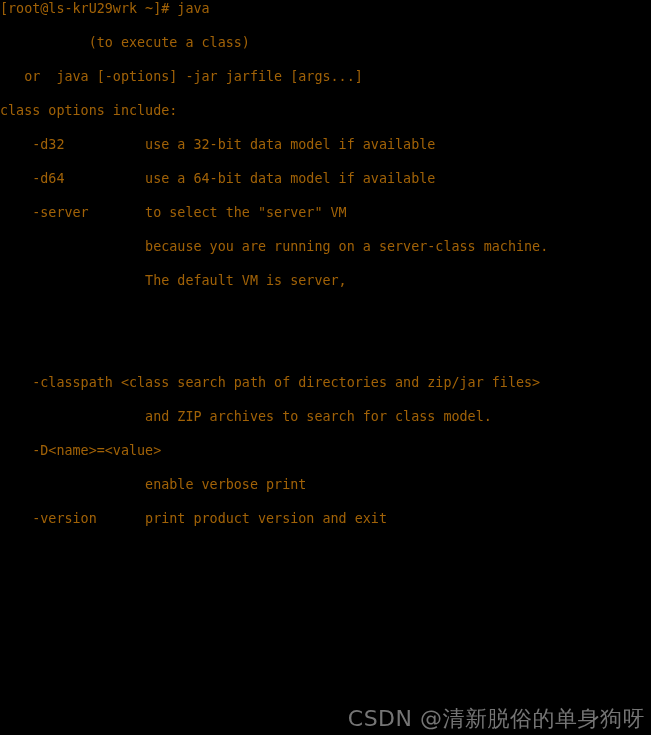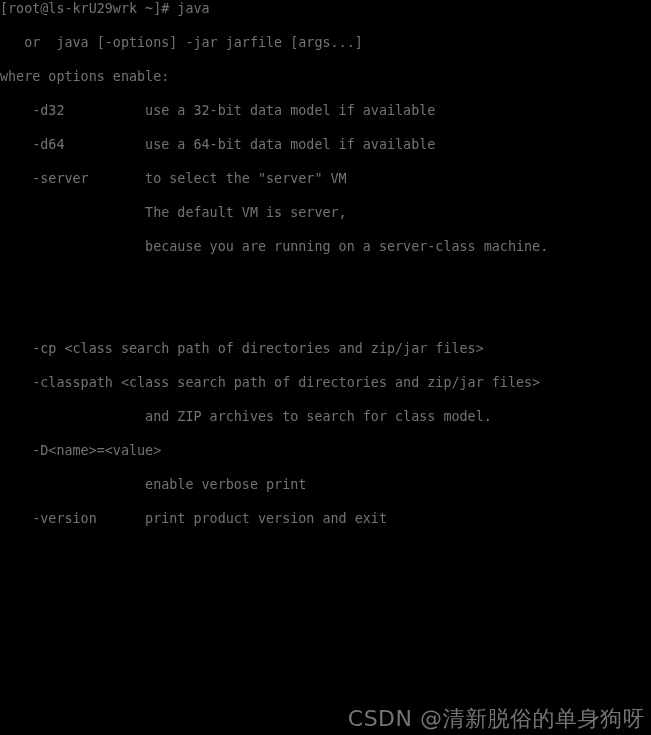--- a/index.html
+++ b/index.html
@@ -33,21 +33,21 @@
     line-height: 17px;
     letter-spacing: 0px;
     color: #f2f2f2;
     white-space: pre;
     overflow: hidden;
   }
   .term-line {
     display: block;
     height: 17px;
     white-space: pre;
-    color: #737373;
+    color: #a16207;
   }
   .term-line.blank {
     color: transparent;
   }
   #watermark {
     position: absolute;
     right: 6px;
     bottom: 2px;
     font-family: "DejaVu Sans", "Liberation Sans", sans-serif;
     font-size: 22px;
@@ -58,30 +58,30 @@
     pointer-events: none;
     letter-spacing: 0.5px;
     margin-top: 30px;
   }
 </style>
 </head>
 <body>
 
 <div id="terminal">
   <pre id="terminal-output"><span class="term-line">[root@ls-krU29wrk ~]# java</span>
+<span class="term-line">           (to execute a class)</span>
 <span class="term-line">   or  java [-options] -jar jarfile [args...]</span>
-<span class="term-line">where options enable:</span>
+<span class="term-line">class options include:</span>
 <span class="term-line">    -d32          use a 32-bit data model if available</span>
 <span class="term-line">    -d64          use a 64-bit data model if available</span>
 <span class="term-line">    -server       to select the "server" VM</span>
+<span class="term-line">                  because you are running on a server-class machine.</span>
 <span class="term-line">                  The default VM is server,</span>
-<span class="term-line">                  because you are running on a server-class machine.</span>
 <span class="term-line blank"></span>
 <span class="term-line blank"></span>
-<span class="term-line">    -cp &lt;class search path of directories and zip/jar files&gt;</span>
 <span class="term-line">    -classpath &lt;class search path of directories and zip/jar files&gt;</span>
 <span class="term-line">                  and ZIP archives to search for class model.</span>
 <span class="term-line">    -D&lt;name&gt;=&lt;value&gt;</span>
 <span class="term-line">                  enable verbose print</span>
 <span class="term-line">    -version      print product version and exit</span>
 
 
 
 
 

